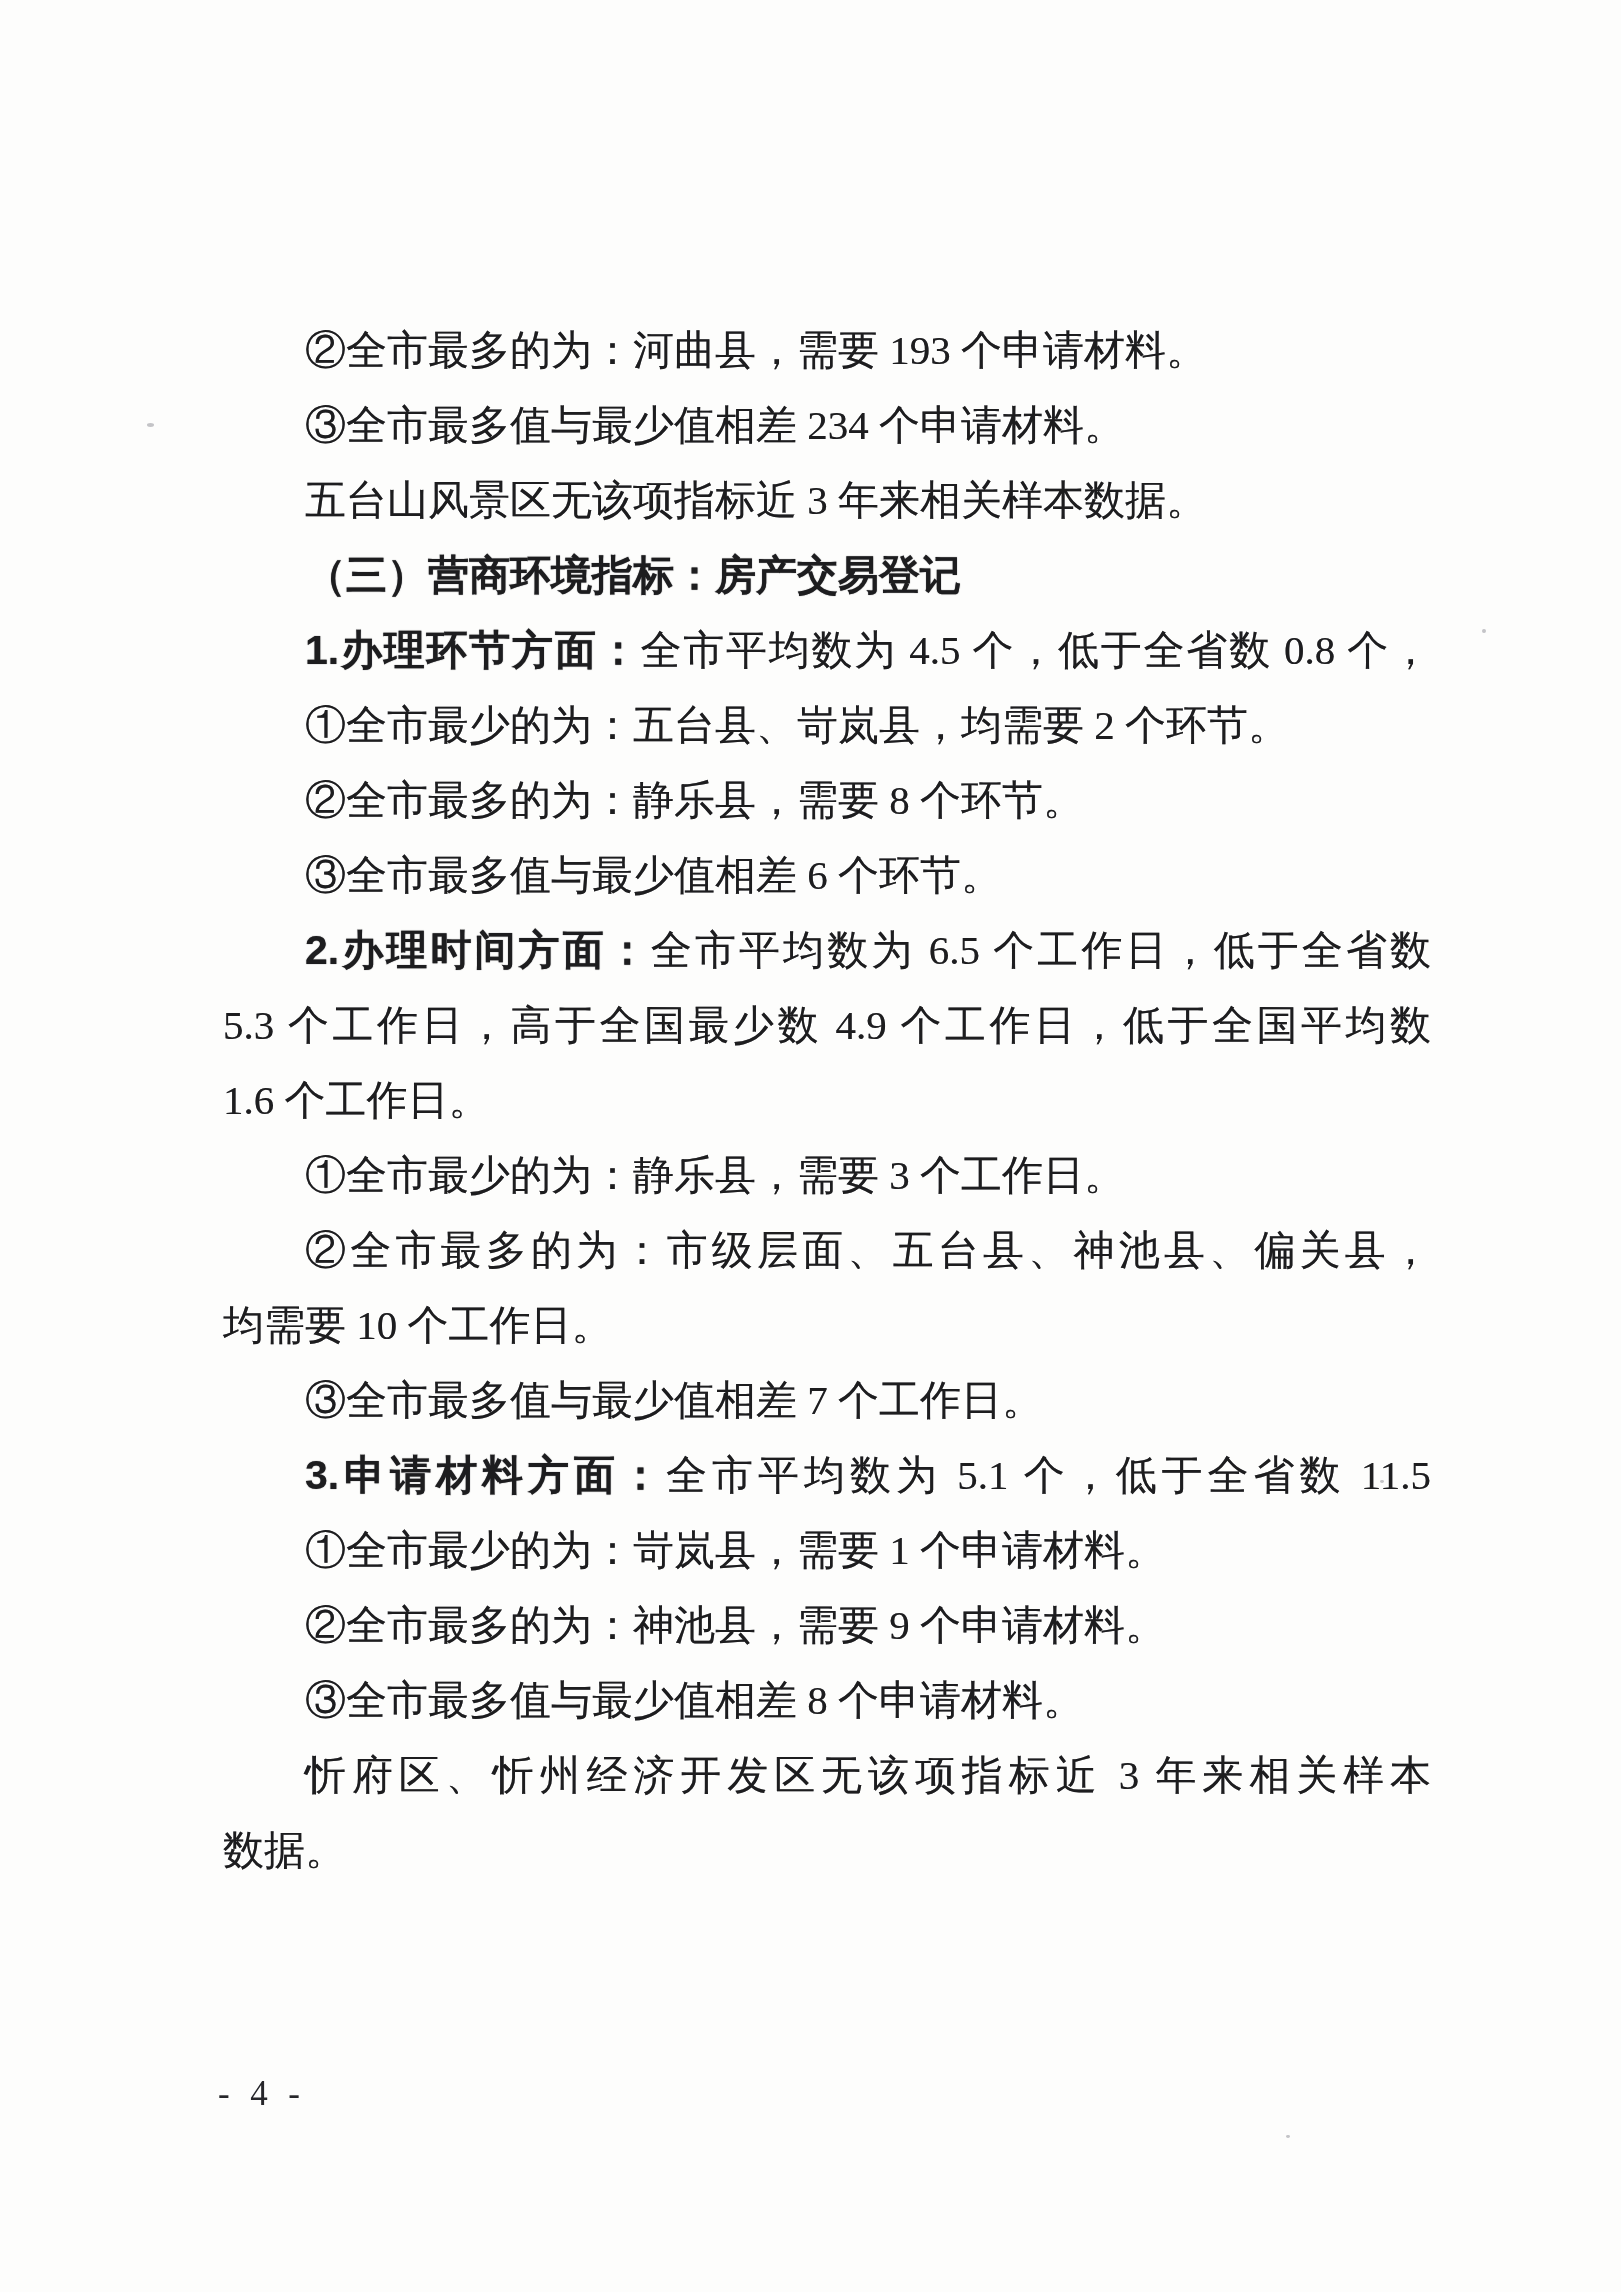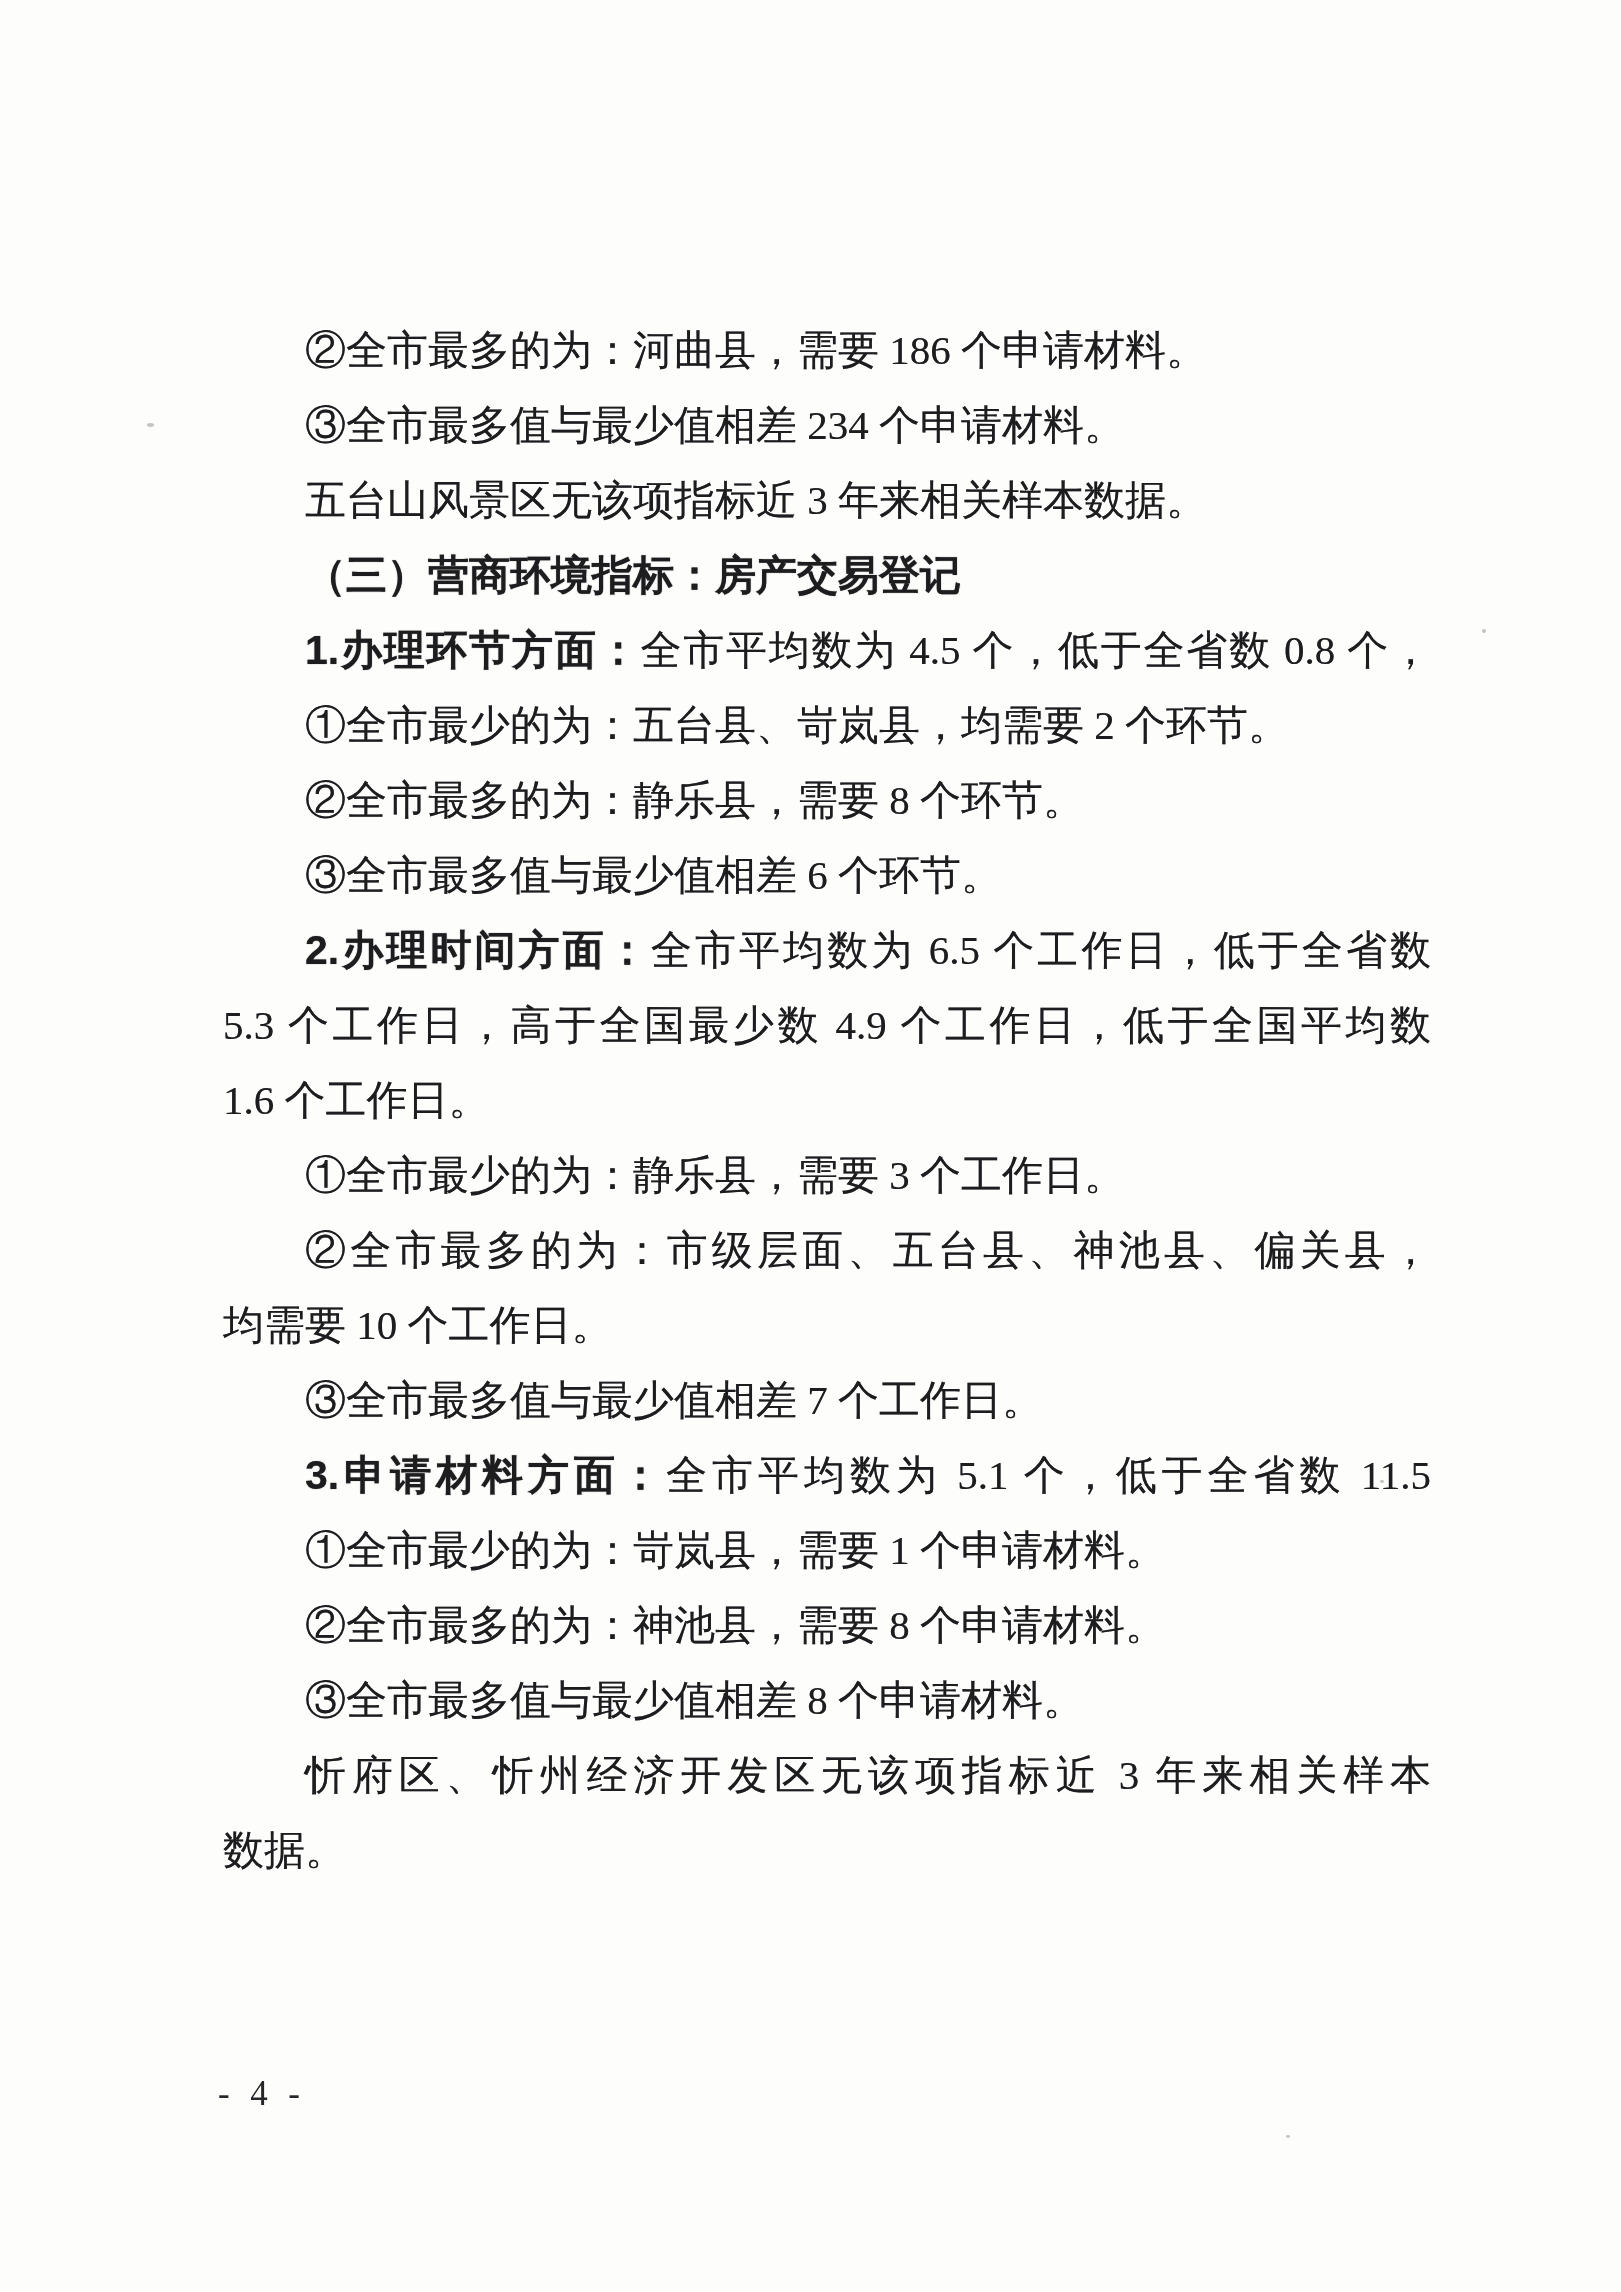--- a/index.html
+++ b/index.html
@@ -64,38 +64,38 @@
   .speck.s1 { left: 147px; top: 423px; width: 6.9px; height: 3.9px; }
   .speck.s2 { left: 1482px; top: 629px; width: 3.9px; height: 3.9px; }
   .speck.s3 { left: 1380px; top: 1480px; width: 3.9px; height: 2.9px; }
   .speck.s4 { left: 1286px; top: 2135px; width: 3.9px; height: 2.9px; }
 </style>
 </head>
 <body>
 
 <div class="page">
   <div class="text-block" id="lines-container">
-      <div class="line indent"><span>②全市最多的为：河曲县，需要 186 个申请材料。</span></div>
+      <div class="line indent"><span>②全市最多的为：河曲县，需要 193 个申请材料。</span></div>
       <div class="line indent"><span>③全市最多值与最少值相差 234 个申请材料。</span></div>
       <div class="line indent"><span>五台山风景区无该项指标近 3 年来相关样本数据。</span></div>
       <div class="line indent heading"><span>（三）营商环境指标：房产交易登记</span></div>
       <div class="line indent fill"><span class="lead">1.办理环节方面：</span><span>全市平均数为 4.5 个，低于全省数 0.8 个，</span></div>
       <div class="line indent"><span>①全市最少的为：五台县、岢岚县，均需要 2 个环节。</span></div>
       <div class="line indent"><span>②全市最多的为：静乐县，需要 8 个环节。</span></div>
       <div class="line indent"><span>③全市最多值与最少值相差 6 个环节。</span></div>
       <div class="line indent fill"><span class="lead">2.办理时间方面：</span><span>全市平均数为 6.5 个工作日，低于全省数</span></div>
       <div class="line fill"><span>5.3 个工作日，高于全国最少数 4.9 个工作日，低于全国平均数</span></div>
       <div class="line"><span>1.6 个工作日。</span></div>
       <div class="line indent"><span>①全市最少的为：静乐县，需要 3 个工作日。</span></div>
       <div class="line indent fill"><span>②全市最多的为：市级层面、五台县、神池县、偏关县，</span></div>
       <div class="line"><span>均需要 10 个工作日。</span></div>
       <div class="line indent"><span>③全市最多值与最少值相差 7 个工作日。</span></div>
       <div class="line indent fill"><span class="lead">3.申请材料方面：</span><span>全市平均数为 5.1 个，低于全省数 11.5</span></div>
       <div class="line indent"><span>①全市最少的为：岢岚县，需要 1 个申请材料。</span></div>
-      <div class="line indent"><span>②全市最多的为：神池县，需要 8 个申请材料。</span></div>
+      <div class="line indent"><span>②全市最多的为：神池县，需要 9 个申请材料。</span></div>
       <div class="line indent"><span>③全市最多值与最少值相差 8 个申请材料。</span></div>
       <div class="line indent fill"><span>忻府区、忻州经济开发区无该项指标近 3 年来相关样本</span></div>
       <div class="line"><span>数据。</span></div>
     </div>
   <div class="pagenum">- 4 -</div>
   <div class="speck s1"></div>
   <div class="speck s2"></div>
   <div class="speck s3"></div>
   <div class="speck s4"></div>
 </div>

